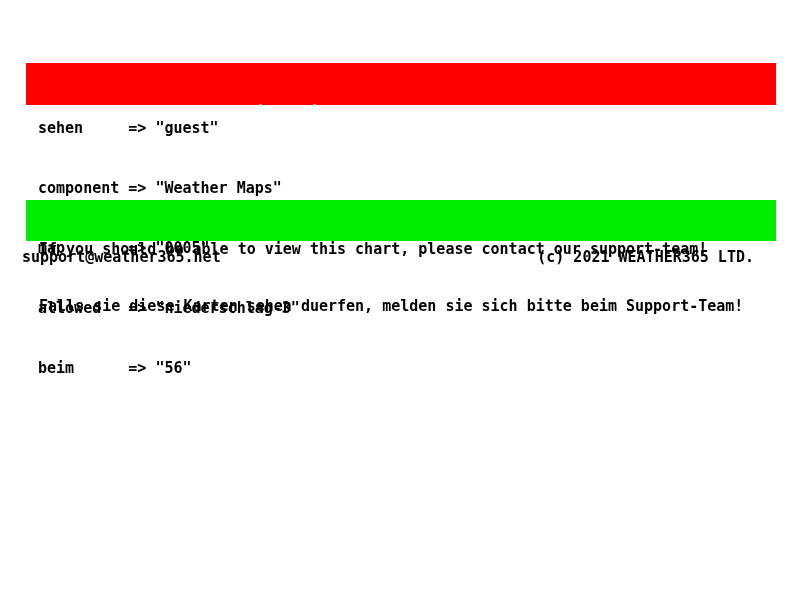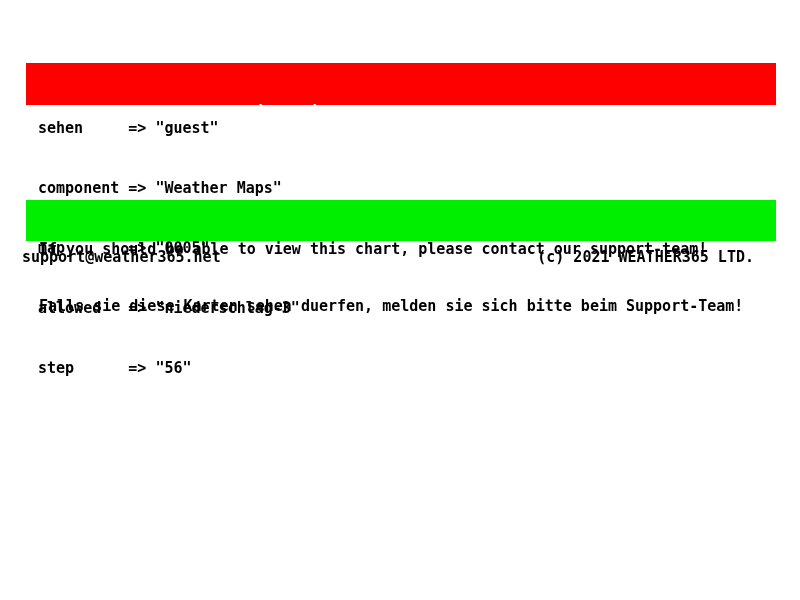--- a/index.html
+++ b/index.html
@@ -70,21 +70,21 @@
 <div class="banner banner-error" style="background: rgb(255, 0, 0);">
   <span class="banner-line">You are not allowed to view this weather chart!</span>
   <span class="banner-line">Sie duerfen diese Wetterkarte nicht betrachten!</span>
 </div>
 
 <div class="details">
   <span class="kv-row"><span class="kv-key">sehen</span><span class="kv-arrow">=&gt;</span><span class="kv-value">"guest"</span></span>
   <span class="kv-row"><span class="kv-key">component</span><span class="kv-arrow">=&gt;</span><span class="kv-value">"Weather Maps"</span></span>
   <span class="kv-row"><span class="kv-key">map</span><span class="kv-arrow">=&gt;</span><span class="kv-value">"0005"</span></span>
   <span class="kv-row"><span class="kv-key">allowed</span><span class="kv-arrow">=&gt;</span><span class="kv-value">"niederschlag-3"</span></span>
-  <span class="kv-row"><span class="kv-key">step</span><span class="kv-arrow">=&gt;</span><span class="kv-value">"56"</span></span>
+  <span class="kv-row"><span class="kv-key">beim</span><span class="kv-arrow">=&gt;</span><span class="kv-value">"56"</span></span>
 </div>
 
 <div class="banner banner-support" style="background: rgb(0, 238, 0);">
   <span class="banner-line">If you should be able to view this chart, please contact our support-team!</span>
   <span class="banner-line">Falls sie diese Karten sehen duerfen, melden sie sich bitte beim Support-Team!</span>
 </div>
 
 <div class="footer">
   <span>support@weather365.net</span>
   <span>(c) 2021 WEATHER365 LTD.</span>

